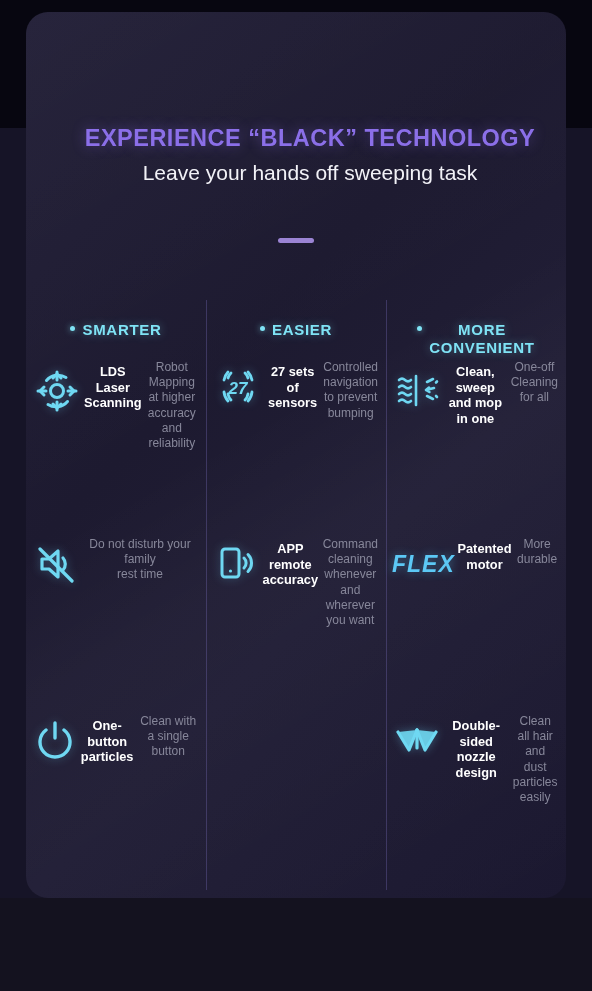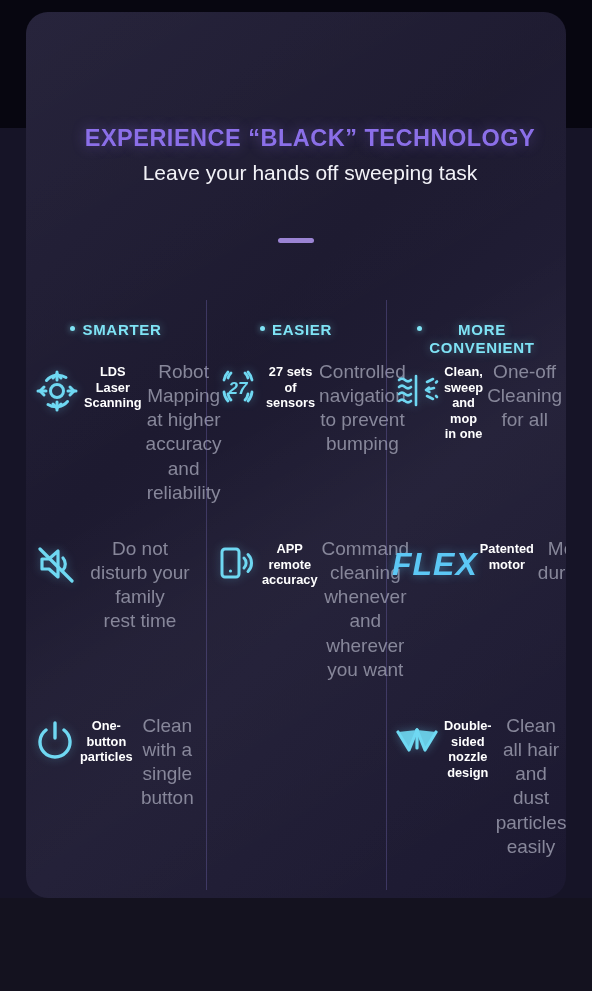--- a/index.html
+++ b/index.html
@@ -171,32 +171,32 @@
   .cell-title {
     font-size: 12.8px;
     font-weight: bold;
     color: #ffffff;
     text-align: center;
     line-height: 1.22;
     margin-top: 14px;
     padding: 0 2px;
   }
   .cell-desc {
-    font-size: 19px;
+    font-size: 12px;
     color: #87879a;
     text-align: center;
     line-height: 1.27;
     margin-top: 10px;
     padding: 0 2px;
   }
 
   
   .row2 .cell-icon { margin-top: 0; }
   .flex-word {
-    font-size: 32px;
+    font-size: 23px;
     font-weight: bold;
     font-style: italic;
     color: #5cc8f5;
     letter-spacing: 1px;
     text-shadow: 0 0 10px rgba(92,200,245,0.45);
   }
 </style>
 </head>
 <body>
 

